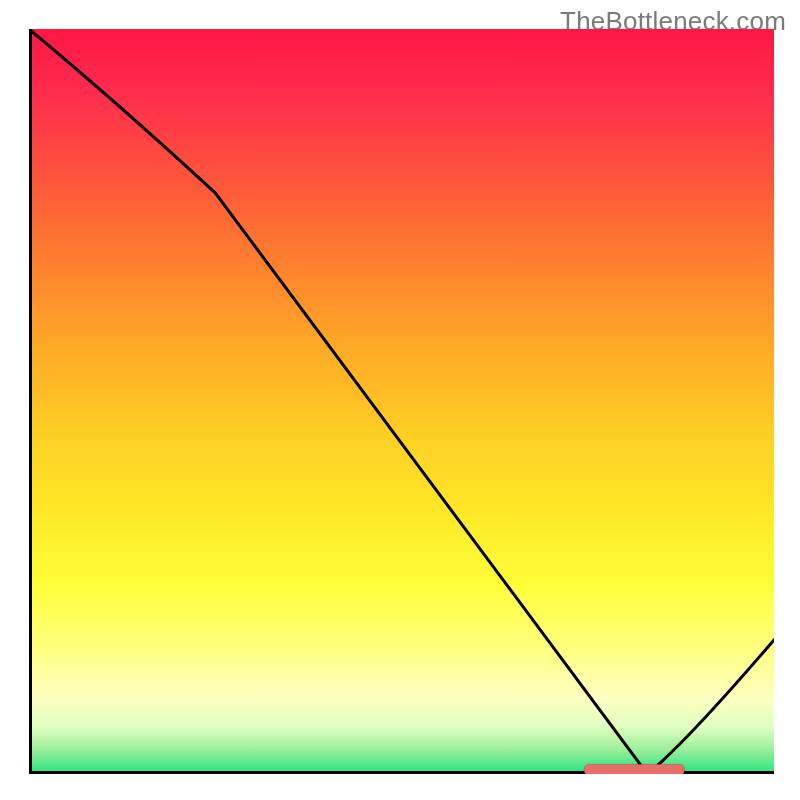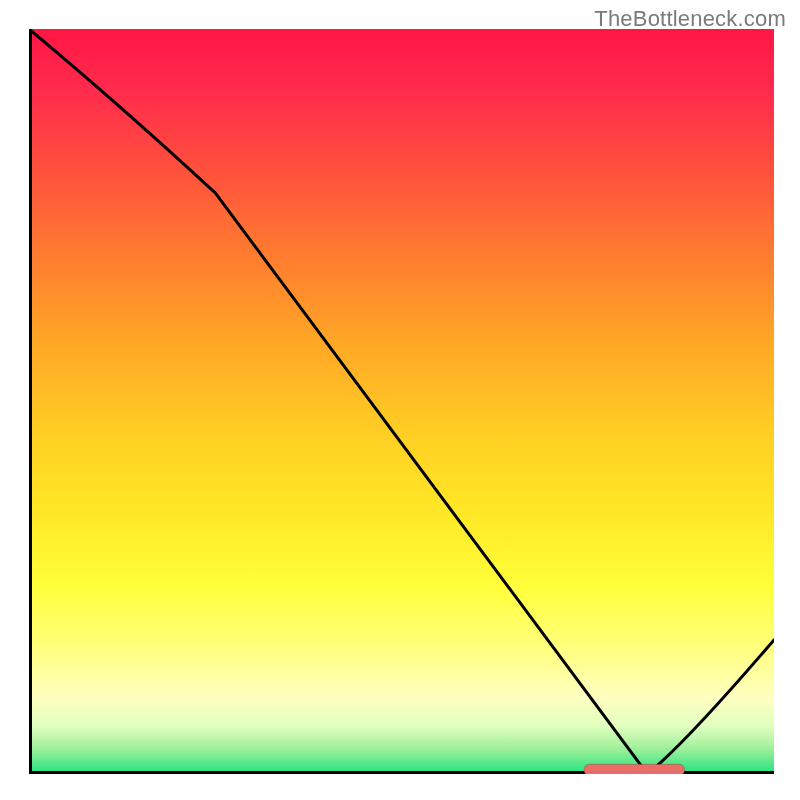--- a/index.html
+++ b/index.html
@@ -13,21 +13,21 @@
   }
   .chart-wrap {
     position: relative;
     width: 800px;
     height: 800px;
   }
   .attribution {
     position: absolute;
     top: 6px;
     right: 14px;
-    font-size: 22px;
+    font-size: 26px;
     color: #7a7a7a;
     letter-spacing: 0.2px;
     user-select: none;
   }
   .plot-area {
     position: absolute;
     left: 29px;
     top: 29px;
     width: 742px;
     height: 742px;

